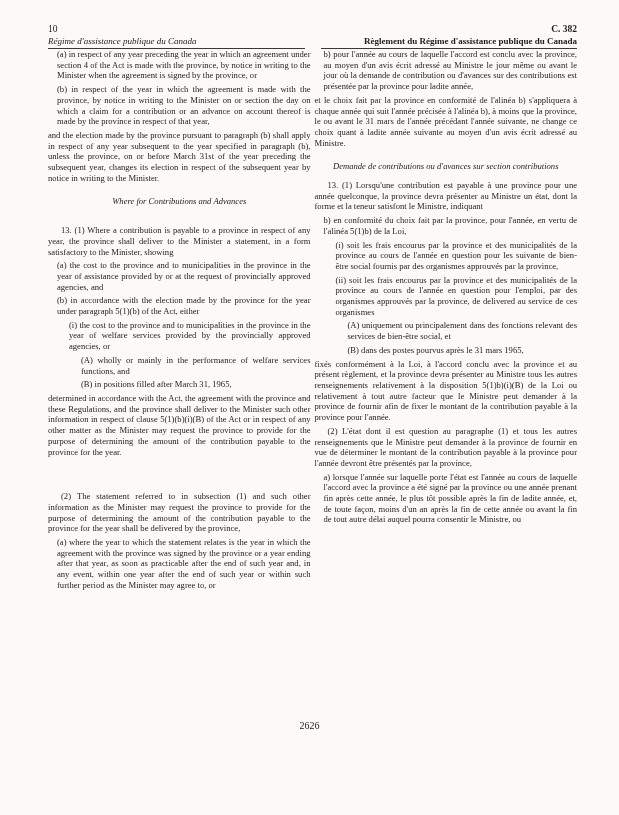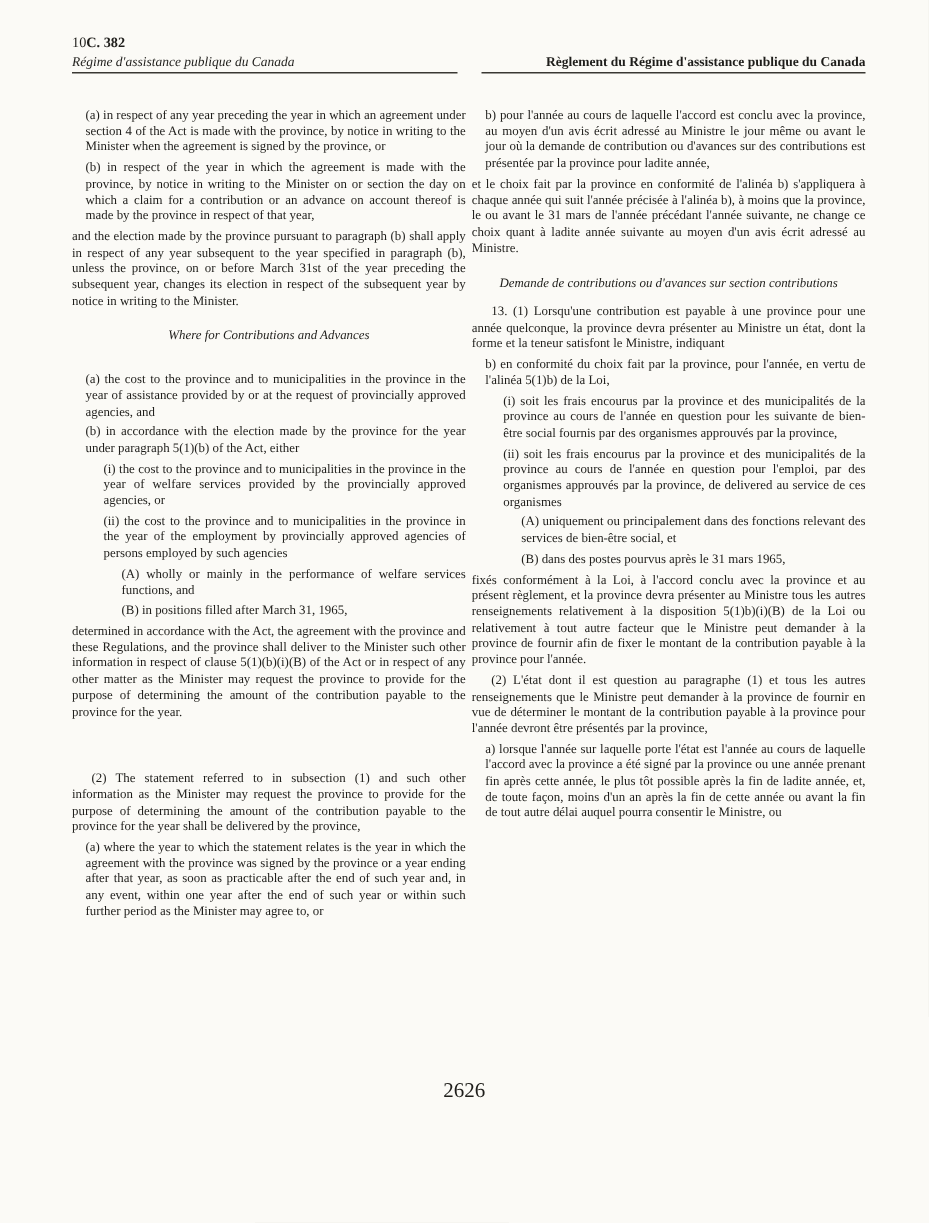--- a/index.html
+++ b/index.html
@@ -14,20 +14,21 @@
     margin: 0 auto;
     background: var(--paper, #fbfaf6);
     color: var(--ink, #1e1d1a);
     box-sizing: border-box;
     padding: 24px 42px 0 48px;
     overflow: hidden;
   }
   
   .hdr-row1 {
     display: flex;
+    justify-content: space-between;
     align-items: baseline;
     font-size: 9.5px;
     line-height: 11px;
   }
   .hdr-page-no { font-weight: normal; }
   .hdr-chapter { font-weight: bold; }
   .hdr-row2 {
     display: flex;
     justify-content: space-between;
     gap: 16px;
@@ -41,21 +42,20 @@
     border-bottom: 1px solid var(--rule, #3a3833);
     white-space: nowrap;
     overflow: hidden;
   }
   .running-head.left { font-style: italic; font-weight: normal; }
   .running-head.right { font-weight: bold; text-align: right; }
   
   .content {
     display: flex;
     gap: 4px;
-    margin-top: 22px;
     height: 628px;
     overflow: hidden;
   }
   .col {
     flex: 1 1 0;
     font-size: 8.6px;
     line-height: 10.7px;
     text-align: justify;
   }
   .block { margin: 0 0 3px 0; }
@@ -71,21 +71,21 @@
     margin-bottom: 9px;
     text-indent: 0;
   }
   
   .footer {
     position: absolute;
     left: 0;
     right: 0;
     top: 720px;
     text-align: center;
-    font-size: 14px;
+    font-size: 10px;
   }
 </style>
 </head>
 <body>
 
 <div class="page" style="--paper: #fbfaf6; --ink: #1e1d1a; --rule: #3a3833;">
 
   <div class="hdr-row1">
     <span class="hdr-page-no">10</span>
     <span class="hdr-chapter">C. 382</span>
@@ -95,24 +95,24 @@
     <div class="running-head left">Régime d'assistance publique du Canada</div>
     <div class="running-head right">Règlement du Régime d'assistance publique du Canada</div>
   </div>
 
   <div class="content">
     <div class="col" id="col-left">
         <div class="block paragraph indent-1">(a) in respect of any year preceding the year in which an agreement under section 4 of the Act is made with the province, by notice in writing to the Minister when the agreement is signed by the province, or</div>
         <div class="block paragraph indent-1">(b) in respect of the year in which the agreement is made with the province, by notice in writing to the Minister on or section the day on which a claim for a contribution or an advance on account thereof is made by the province in respect of that year,</div>
         <div class="block paragraph indent-0">and the election made by the province pursuant to paragraph (b) shall apply in respect of any year subsequent to the year specified in paragraph (b), unless the province, on or before March 31st of the year preceding the subsequent year, changes its election in respect of the subsequent year by notice in writing to the Minister.</div>
         <div class="block heading" style="margin-bottom: 18px;">Where for Contributions and Advances</div>
+        <div class="block paragraph indent-0 first-indent">13. (1) Where a contribution is payable to a province in respect of any year, the province shall deliver to the Minister a statement, in a form satisfactory to the Minister, showing</div>
         <div class="block paragraph indent-1">(a) the cost to the province and to municipalities in the province in the year of assistance provided by or at the request of provincially approved agencies, and</div>
         <div class="block paragraph indent-1">(b) in accordance with the election made by the province for the year under paragraph 5(1)(b) of the Act, either</div>
         <div class="block paragraph indent-2">(i) the cost to the province and to municipalities in the province in the year of welfare services provided by the provincially approved agencies, or</div>
-        <div class="block paragraph indent-2">(ii) the cost to the province and to municipalities in the province in the year of the employment by provincially approved agencies of persons employed by such agencies</div>
         <div class="block paragraph indent-3">(A) wholly or mainly in the performance of welfare services functions, and</div>
         <div class="block paragraph indent-3">(B) in positions filled after March 31, 1965,</div>
         <div class="block paragraph indent-0">determined in accordance with the Act, the agreement with the province and these Regulations, and the province shall deliver to the Minister such other information in respect of clause 5(1)(b)(i)(B) of the Act or in respect of any other matter as the Minister may request the province to provide for the purpose of determining the amount of the contribution payable to the province for the year.</div>
         <div class="block paragraph indent-0 first-indent" style="margin-top: 34px;">(2) The statement referred to in subsection (1) and such other information as the Minister may request the province to provide for the purpose of determining the amount of the contribution payable to the province for the year shall be delivered by the province,</div>
         <div class="block paragraph indent-1">(a) where the year to which the statement relates is the year in which the agreement with the province was signed by the province or a year ending after that year, as soon as practicable after the end of such year and, in any event, within one year after the end of such year or within such further period as the Minister may agree to, or</div>
       </div>
     <div class="col" id="col-right">
         <div class="block paragraph indent-1">b) pour l'année au cours de laquelle l'accord est conclu avec la province, au moyen d'un avis écrit adressé au Ministre le jour même ou avant le jour où la demande de contribution ou d'avances sur des contributions est présentée par la province pour ladite année,</div>
         <div class="block paragraph indent-0">et le choix fait par la province en conformité de l'alinéa b) s'appliquera à chaque année qui suit l'année précisée à l'alinéa b), à moins que la province, le ou avant le 31 mars de l'année précédant l'année suivante, ne change ce choix quant à ladite année suivante au moyen d'un avis écrit adressé au Ministre.</div>
         <div class="block heading" style="margin-bottom: 8px;">Demande de contributions ou d'avances sur section contributions</div>

